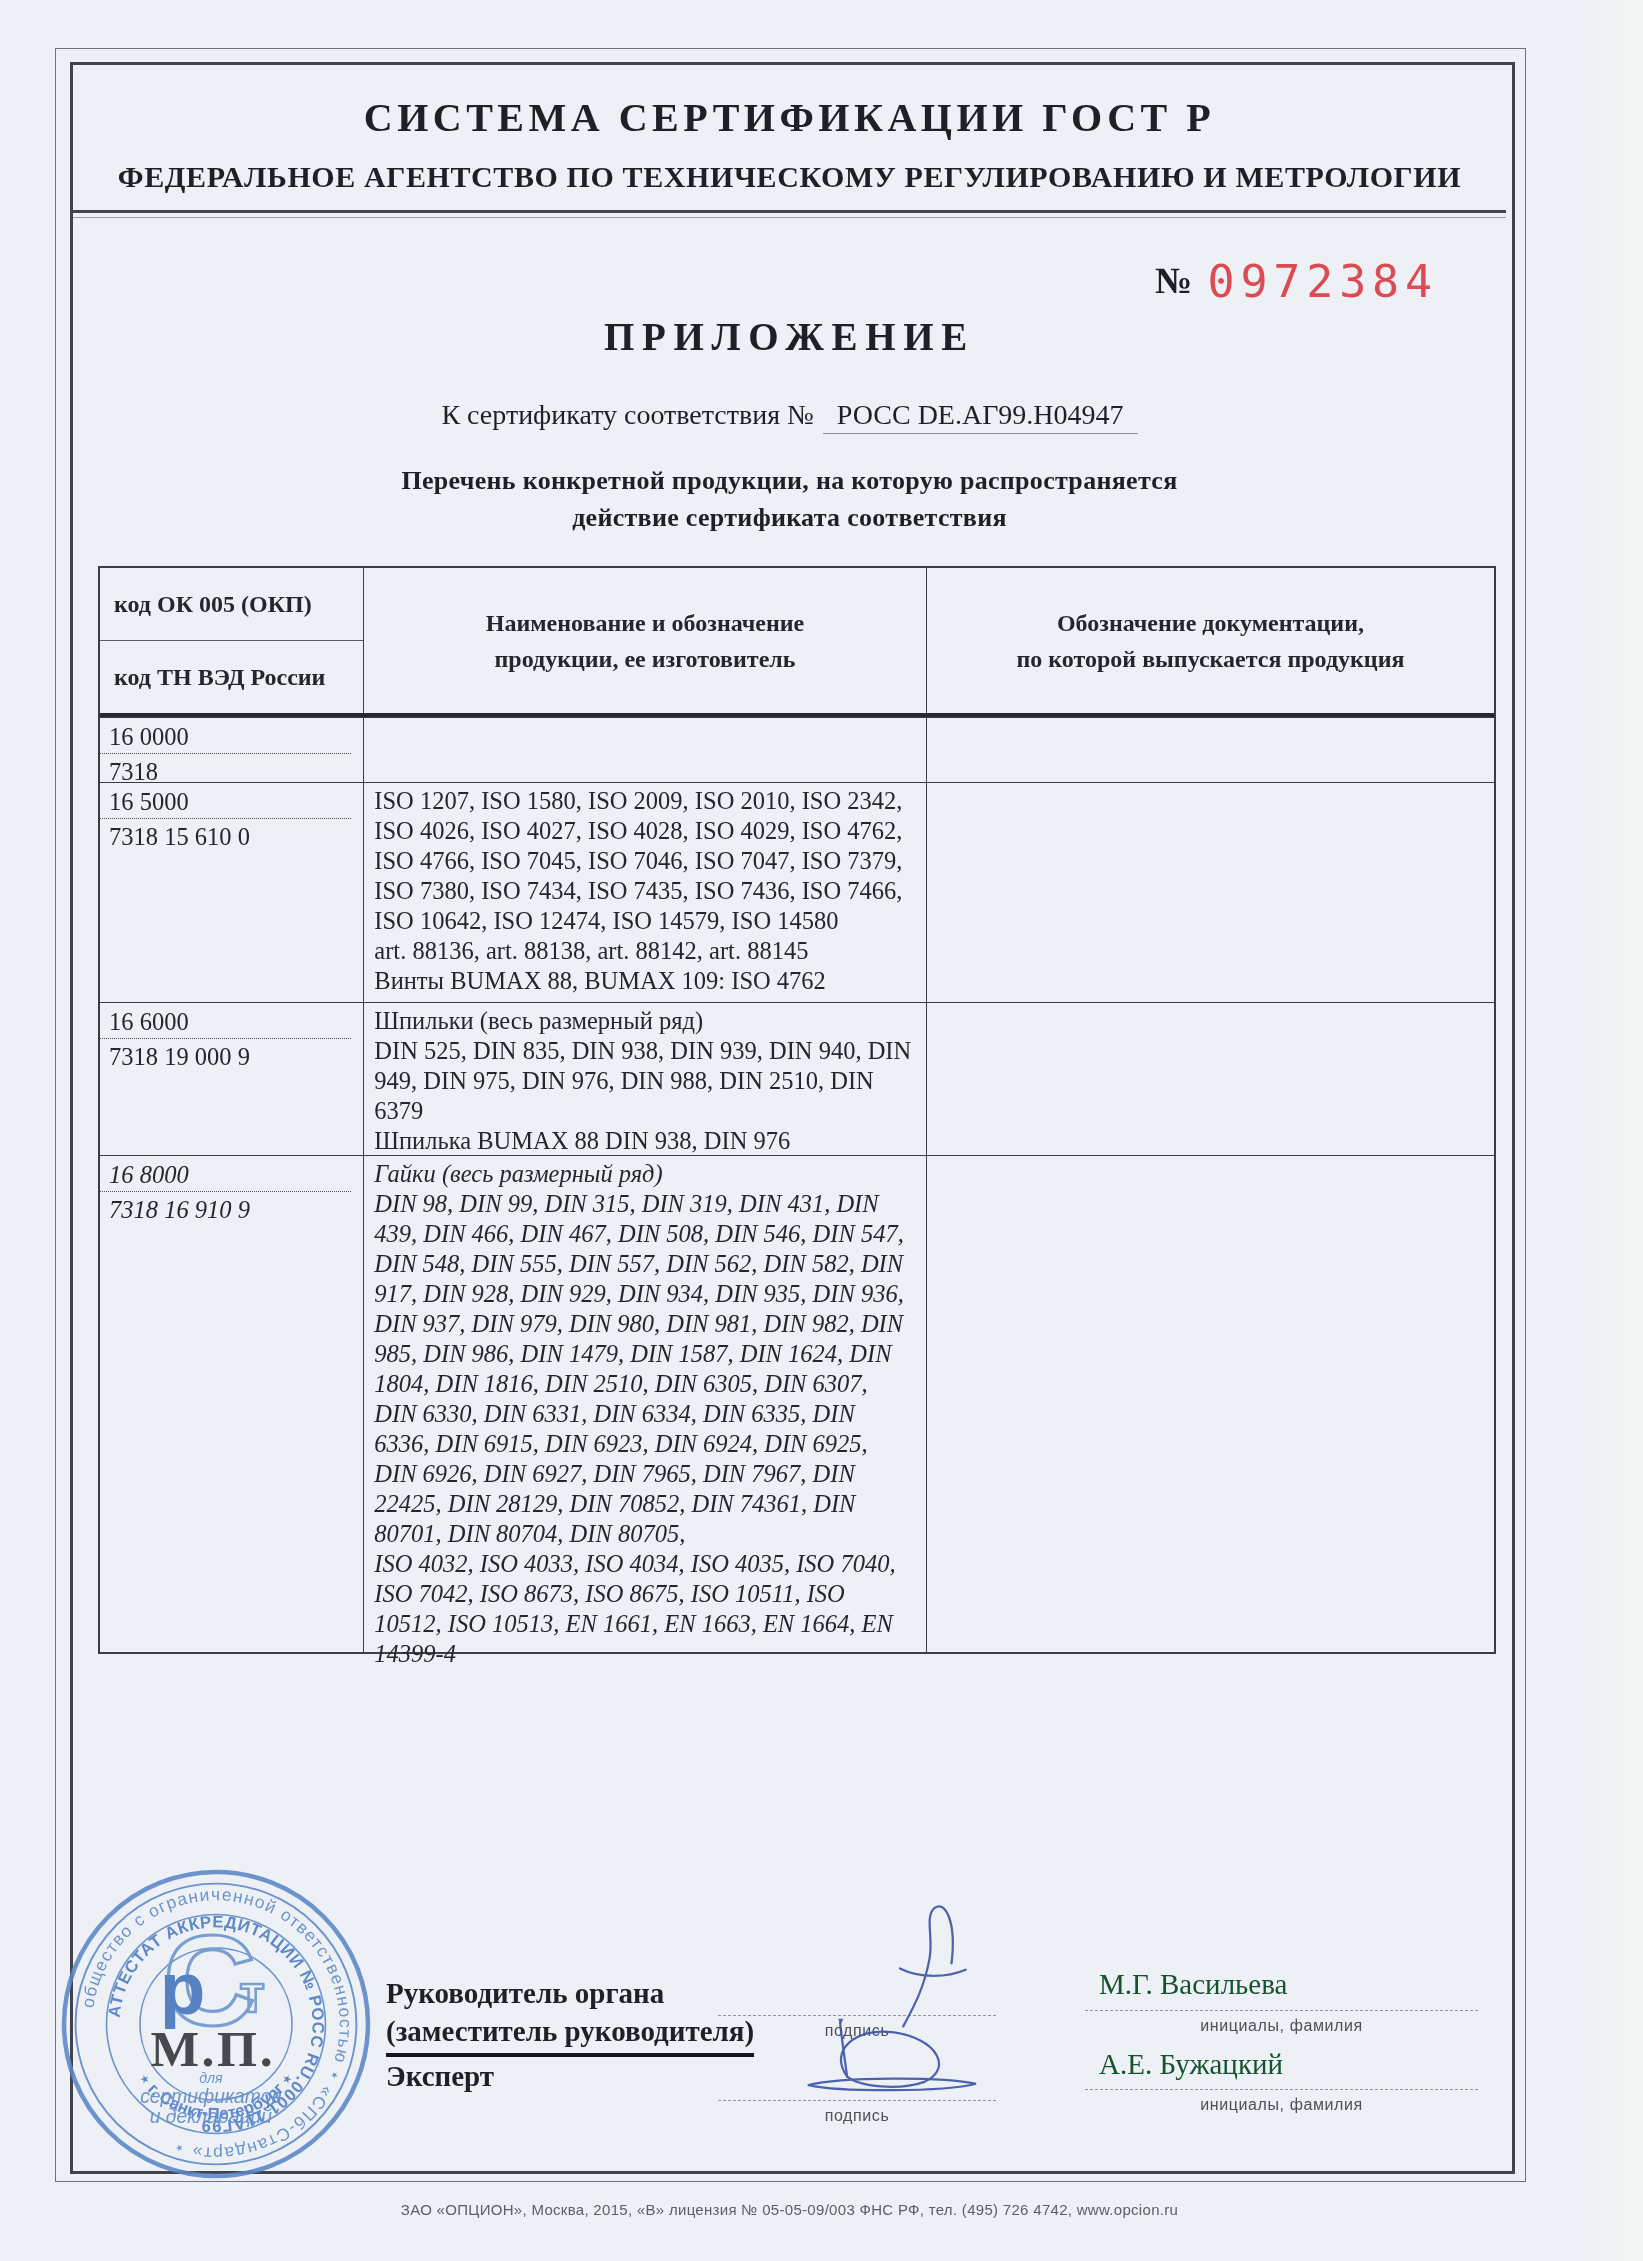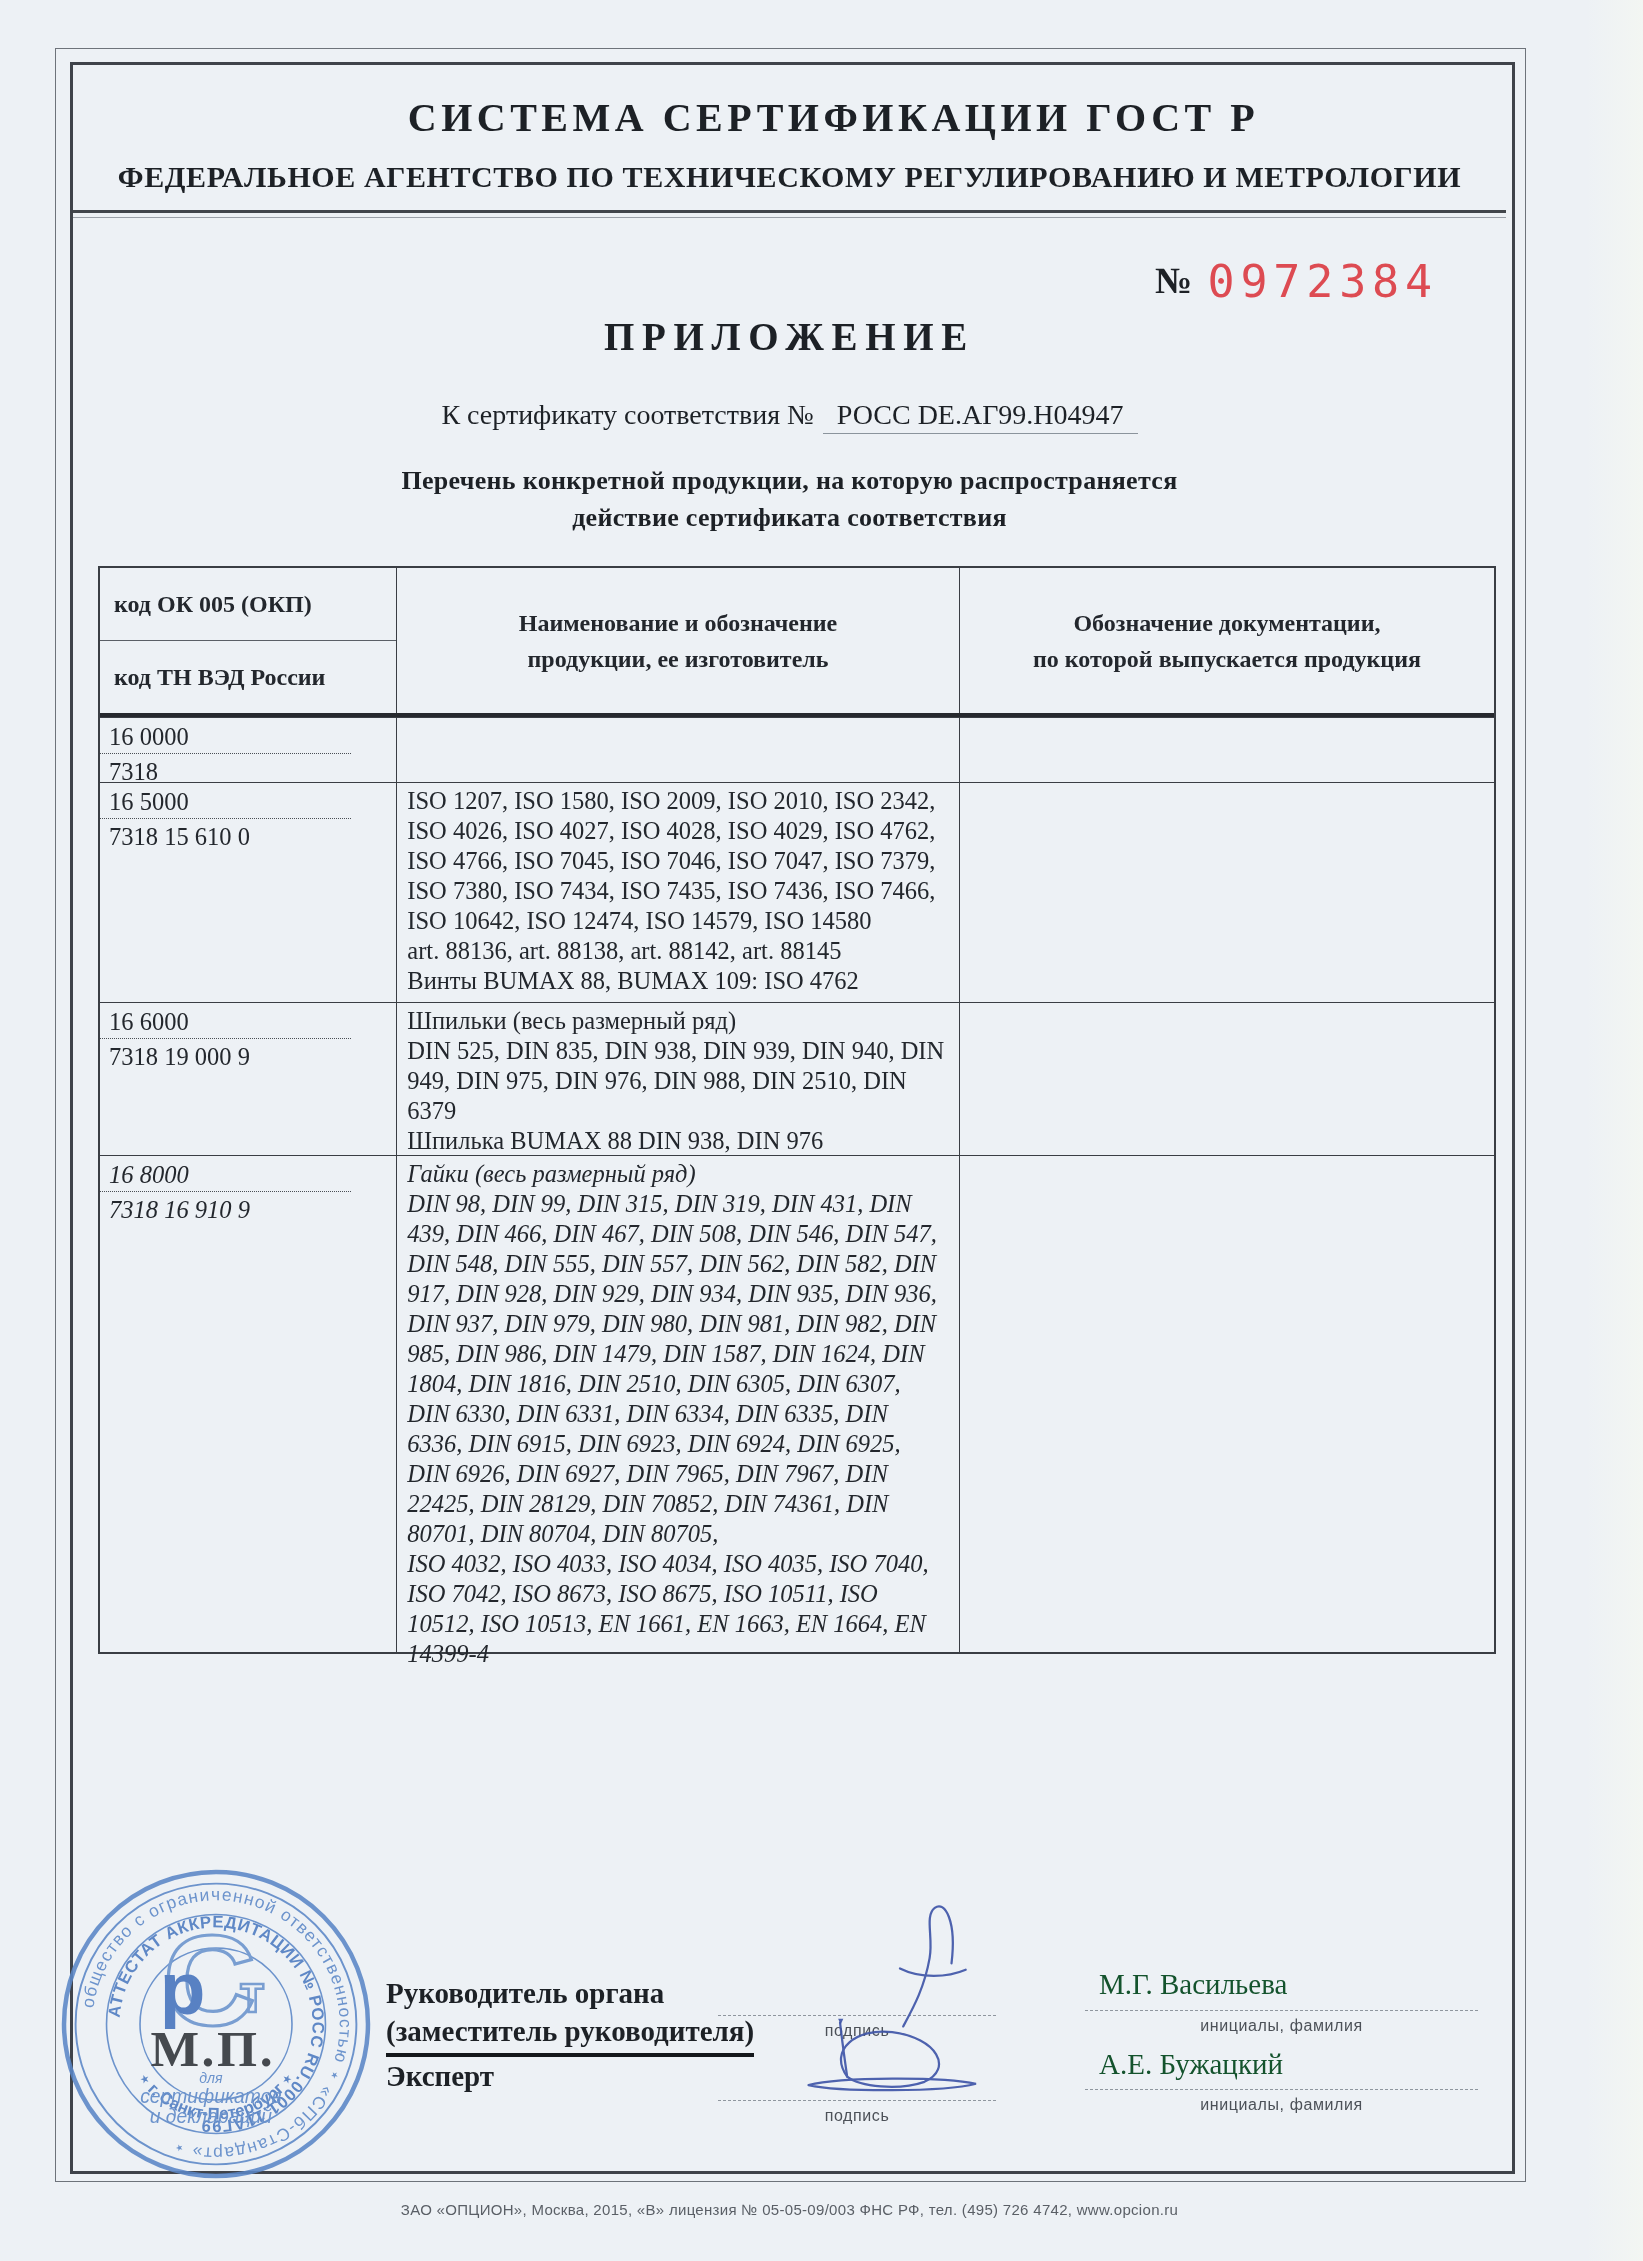--- a/index.html
+++ b/index.html
@@ -20,21 +20,20 @@
   }
   .frame-inner {
     position:absolute; left:70px; top:62px; width:1439px; height:2106px;
     border:3.2px solid #3f434a;
   }
   
   .hdr1 {
     position:absolute; left:73px; top:94px; width:1433px;
     text-align:center; font-size:40px; font-weight:bold; letter-spacing:4.5px;
     color:#1d2126;
-    padding-left:44px;
   }
   .hdr2 {
     position:absolute; left:73px; top:160px; width:1433px;
     text-align:center; font-size:30px; font-weight:bold; letter-spacing:0.6px;
     color:#1d2126;
   }
   .header-rule  { position:absolute; left:73px; top:210px; width:1433px; height:3.2px; background:#42464c; }
   .header-rule2 { position:absolute; left:73px; top:217px; width:1433px; height:1.3px; background:#9aa0a8; }
 
   
@@ -64,21 +63,21 @@
   .desc.l2 { top:503px; }
 
   
   .ctable {
     position:absolute; left:98px; top:566px; width:1394px;
     border:2.6px solid #3a3e44; background:transparent;
   }
   .trow { display:flex; border-top:1.9px solid #3a3e44; }
   .trow.first { border-top:none; }
   .thead { height:145px; border-bottom:4.5px solid #26292e; }
-  .c1 { width:297px; border-right:1.9px solid #3a3e44; box-sizing:border-box; }
+  .c1 { width:264px; border-right:1.9px solid #3a3e44; box-sizing:border-box; }
   .c2 { width:563px; border-right:1.9px solid #3a3e44; box-sizing:border-box; }
   .c3 { flex:1; box-sizing:border-box; }
   .thead .c1 { display:flex; flex-direction:column; }
   .h1a, .h1b {
     flex:1; display:flex; align-items:center; padding-left:14px;
     font-size:24px; font-weight:600; color:#23272d;
   }
   .h1a { border-bottom:1.3px solid #5a5f66; }
   .hc {
     display:flex; align-items:center; justify-content:center; text-align:center;

